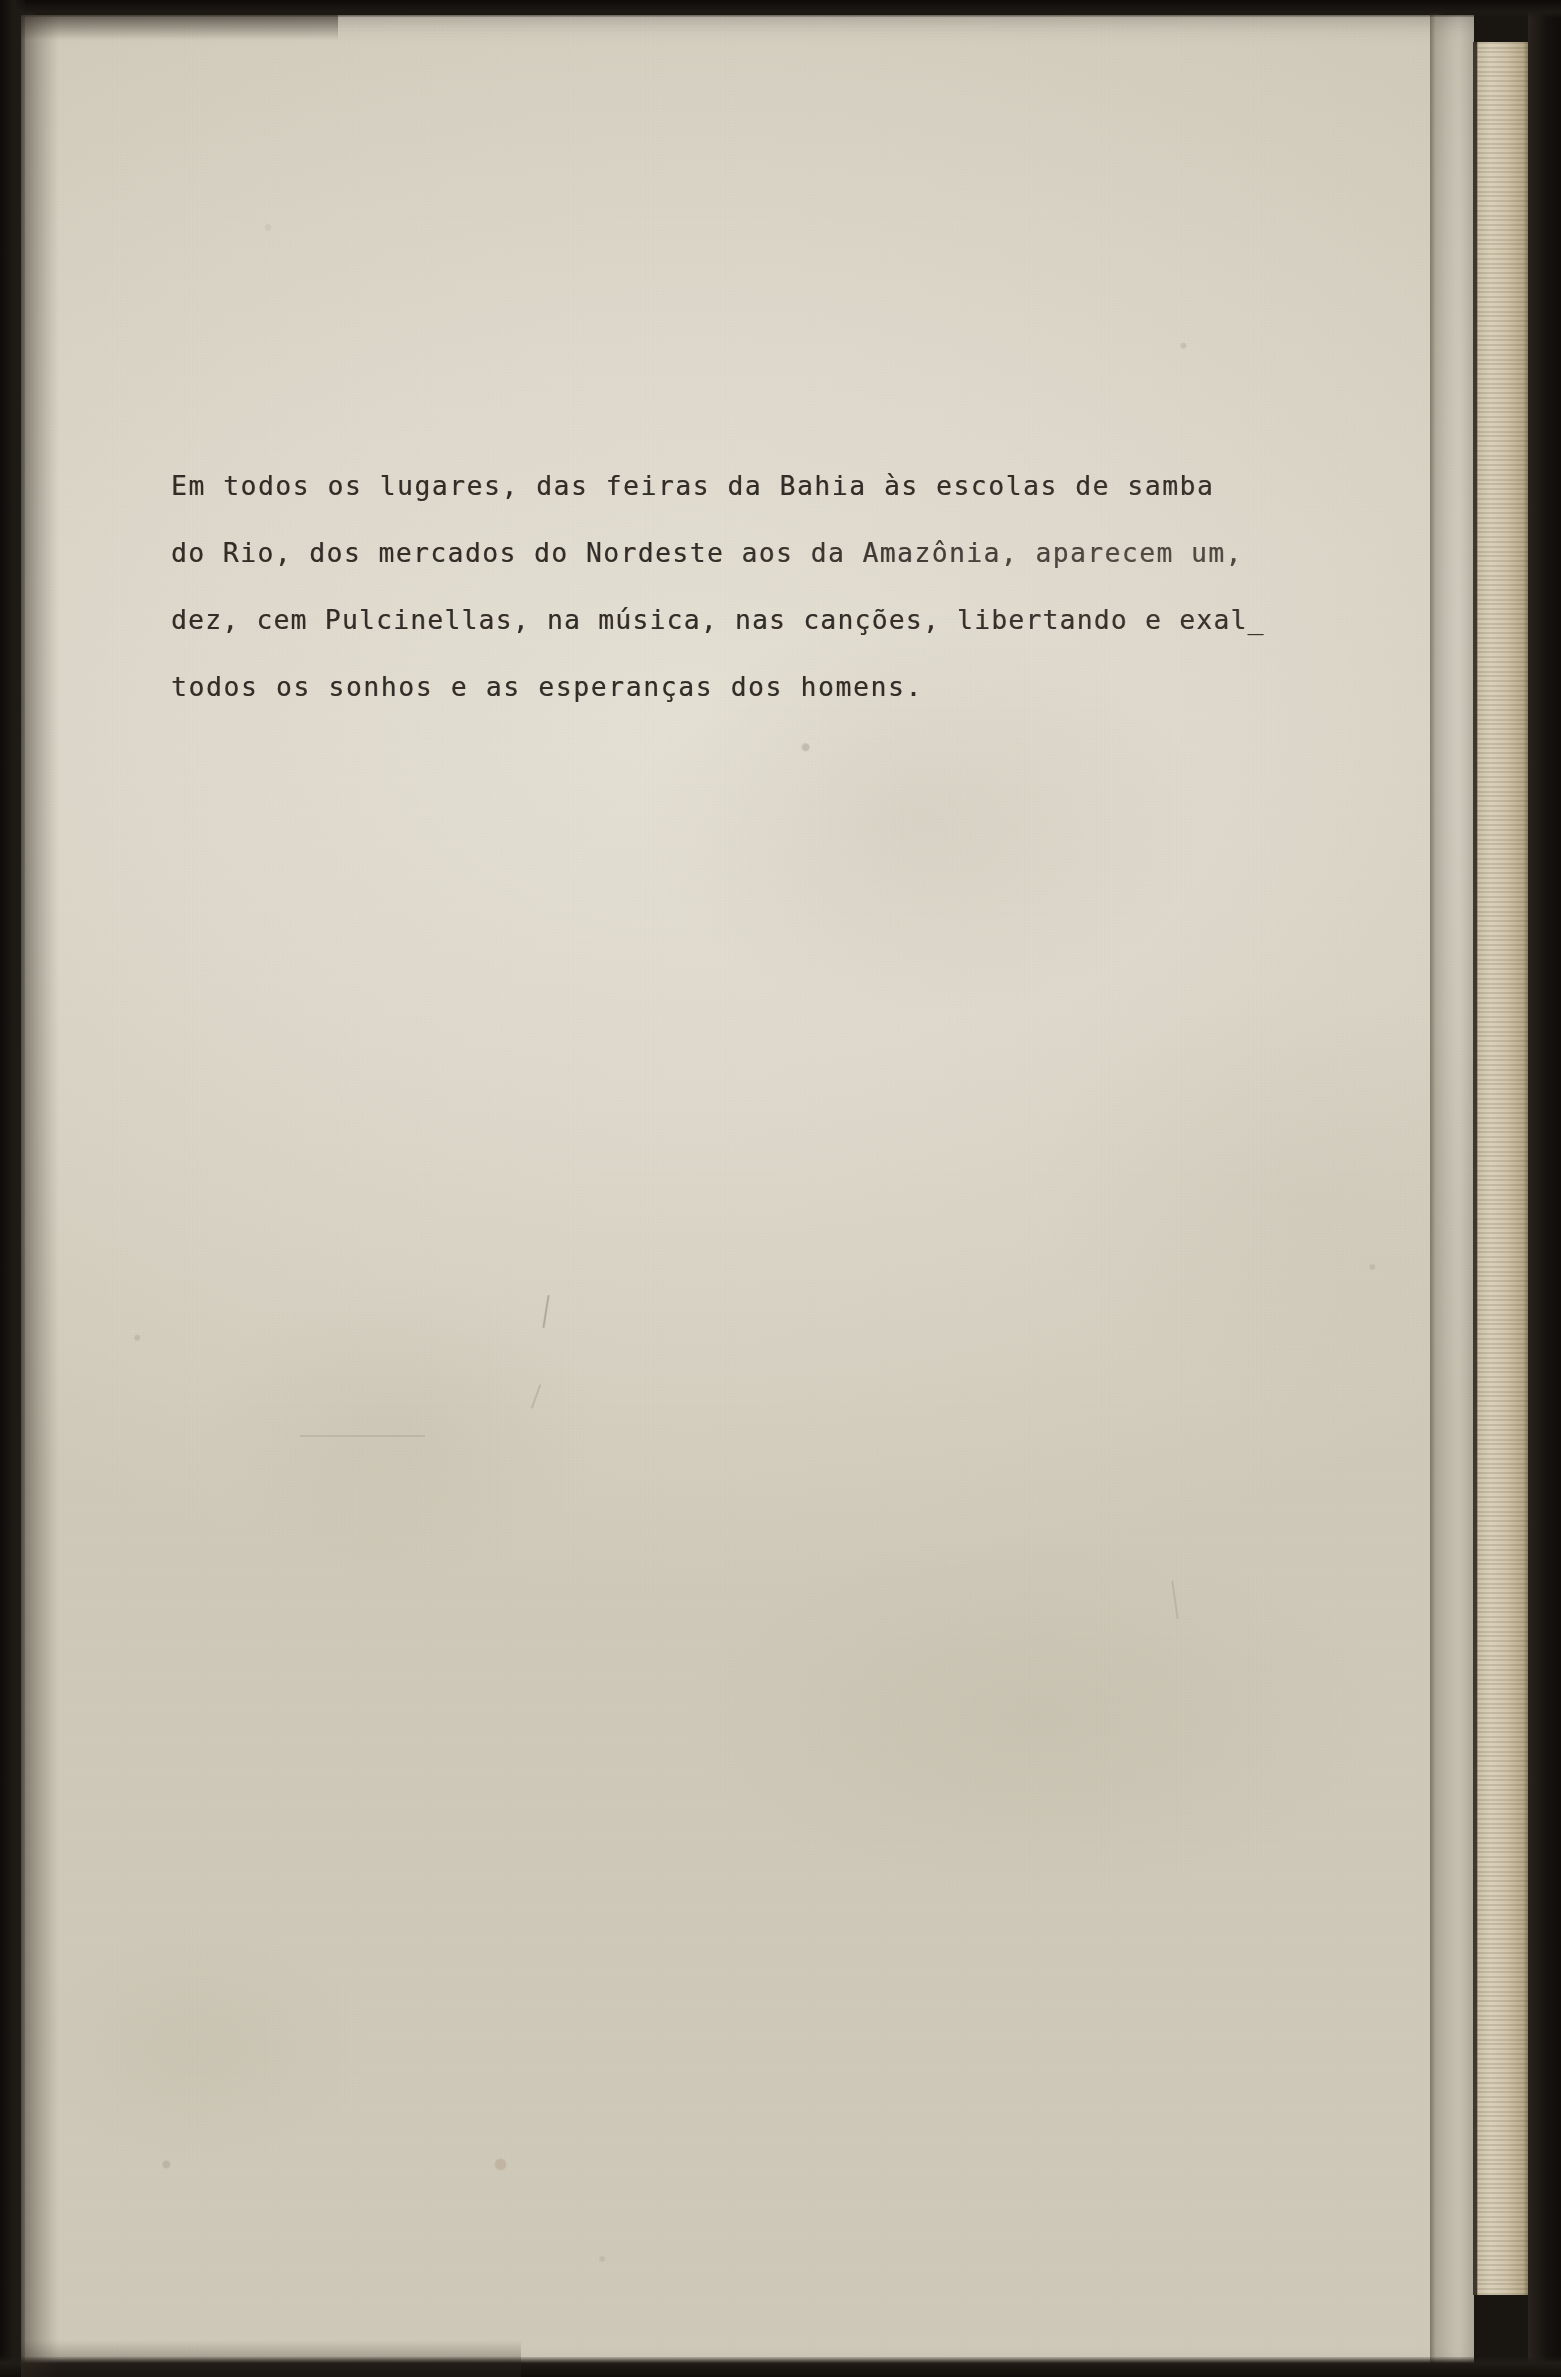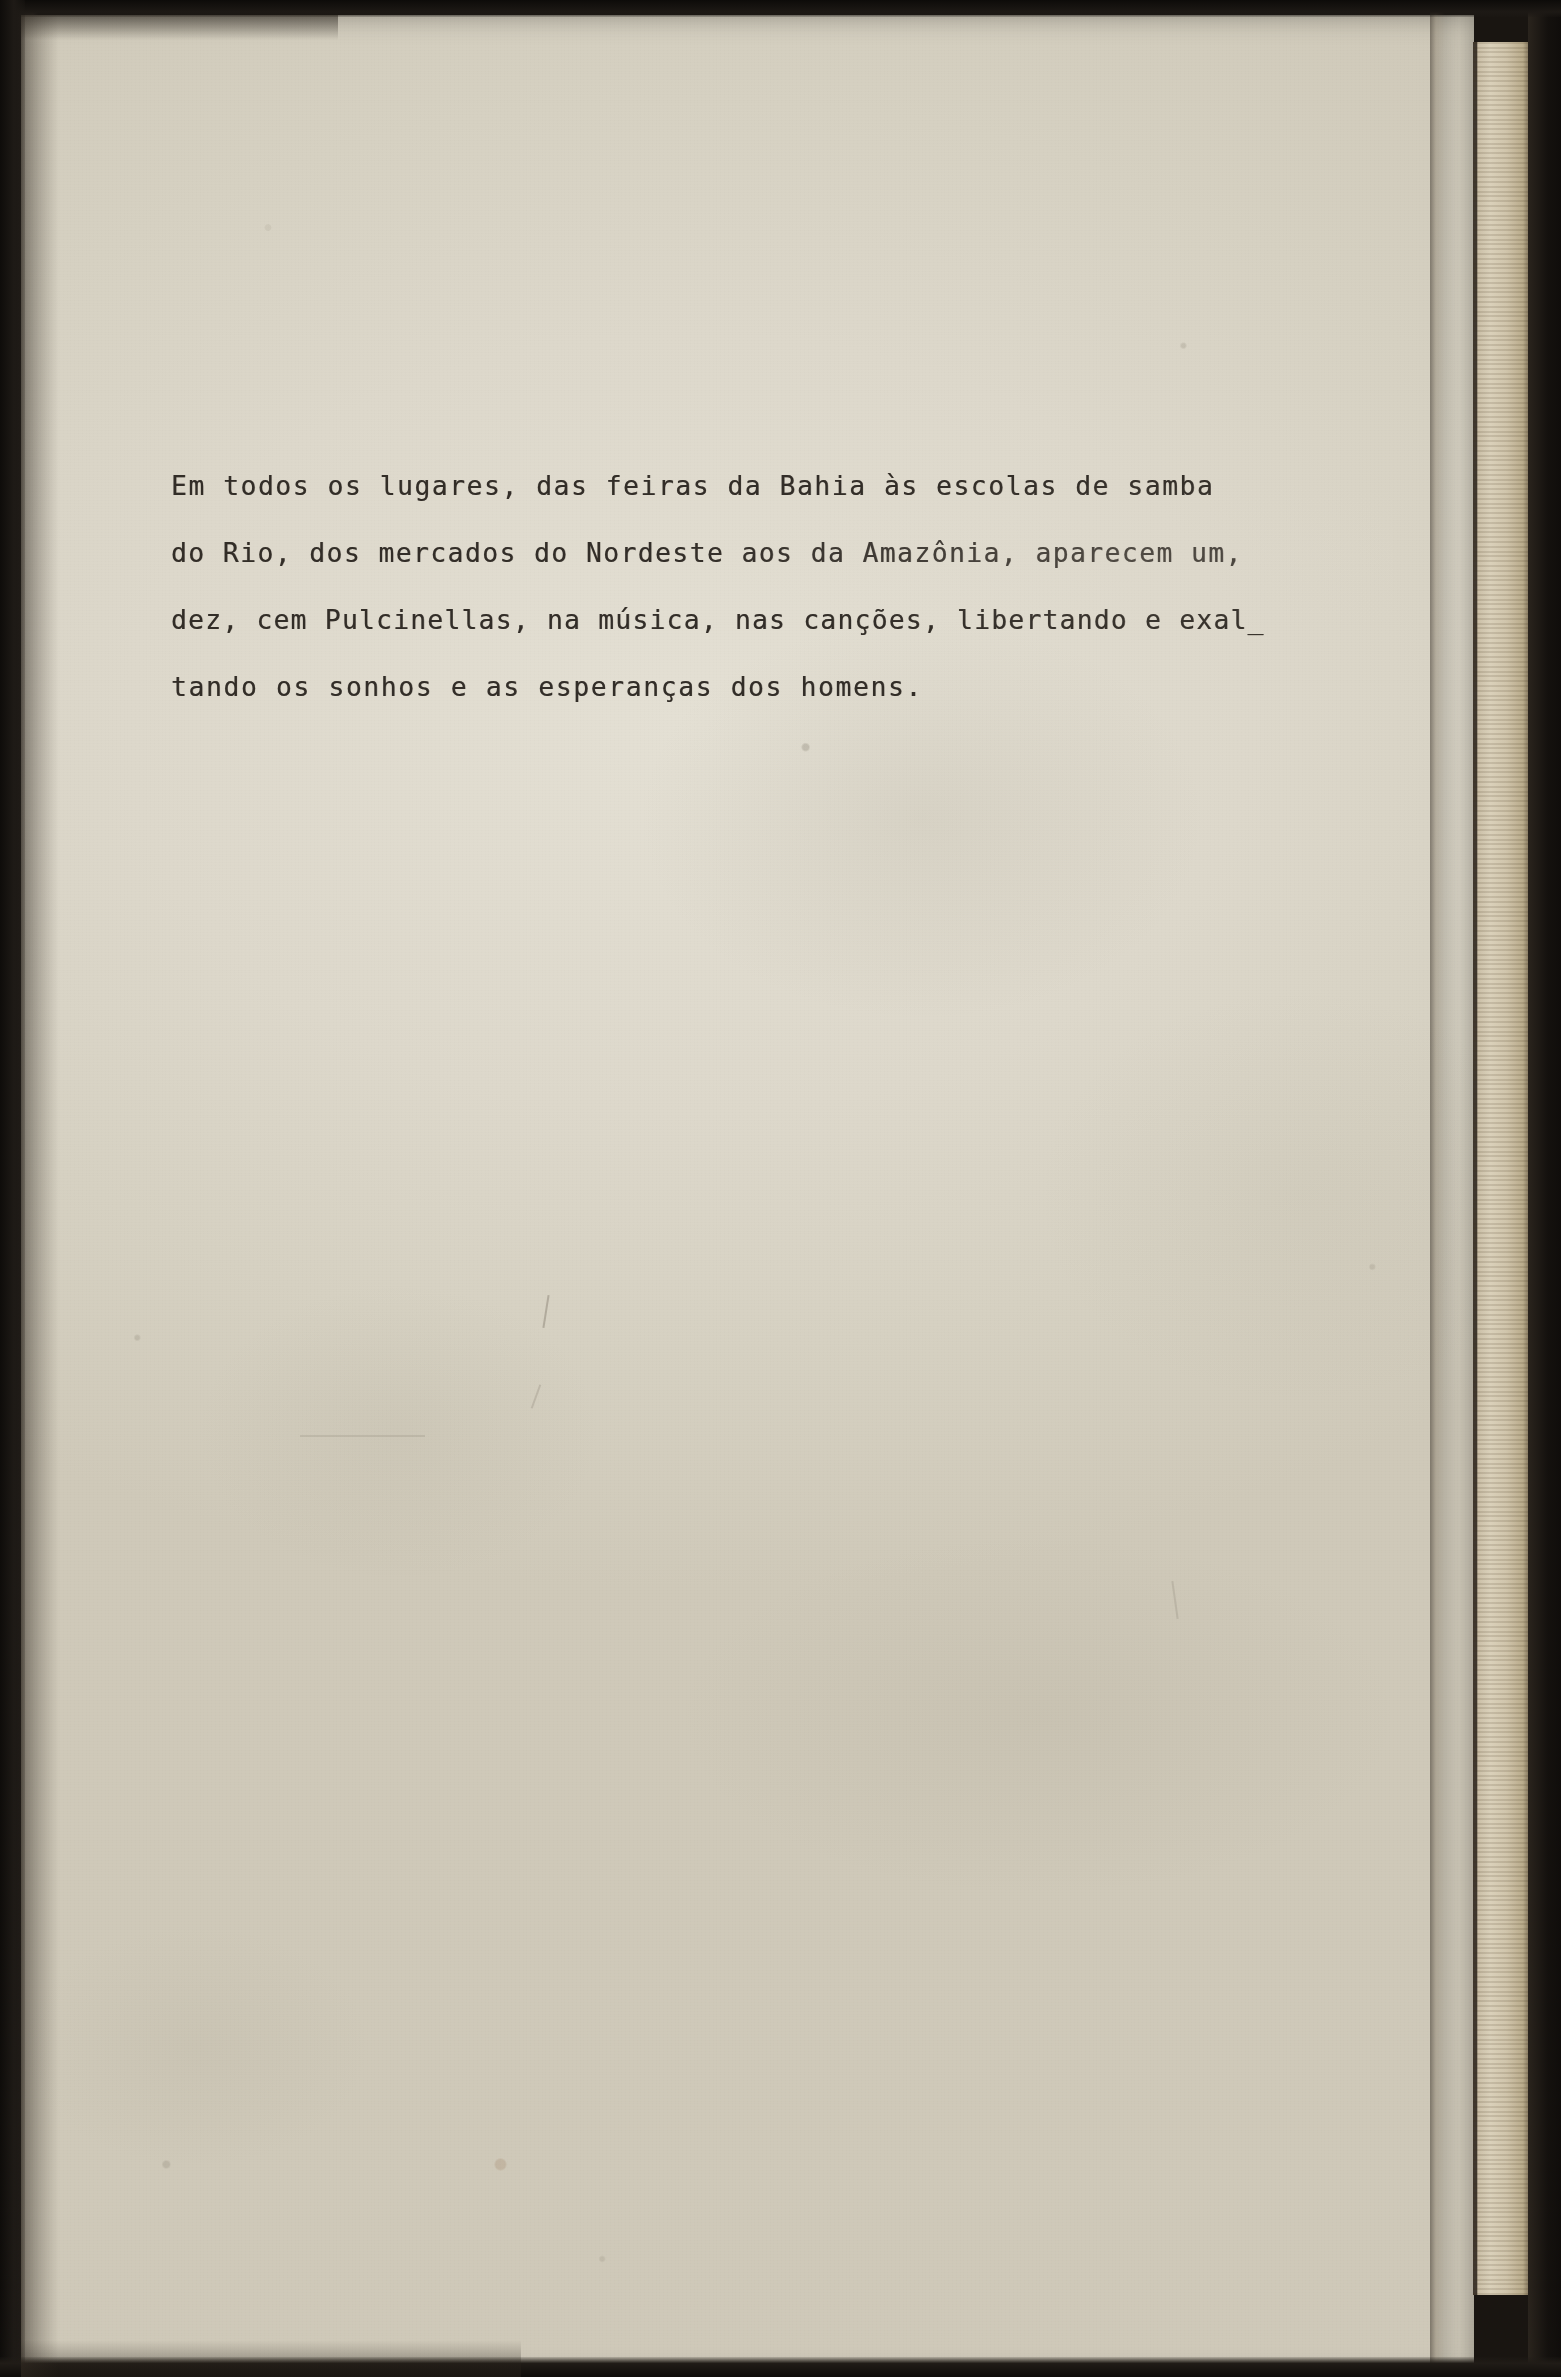--- a/index.html
+++ b/index.html
@@ -201,21 +201,21 @@
     <div class="mark m1"></div>
     <div class="mark m2"></div>
     <div class="mark m3"></div>
     <div class="mark m4"></div>
   </div>
 
   <div class="typed">
     <p class="l1">Em todos os lugares, das feiras da Bahia às escolas de samba</p>
     <p class="l2">do Rio, dos mercados do Nordeste aos da Amazônia, aparecem um,</p>
     <p class="l3">dez, cem Pulcinellas, na música, nas canções, libertando e exal_</p>
-    <p class="l4">tando os sonhos e as esperanças dos homens.</p>
+    <p class="l4">todos os sonhos e as esperanças dos homens.</p>
   </div>
   <div class="ink-fade"></div>
 
   <div class="gutter"></div>
   <div class="edge-block"></div>
   <div class="edge-right-dark"></div>
 
   <div class="band-top"></div>
   <div class="band-left"></div>
   <div class="band-bottom"></div>

